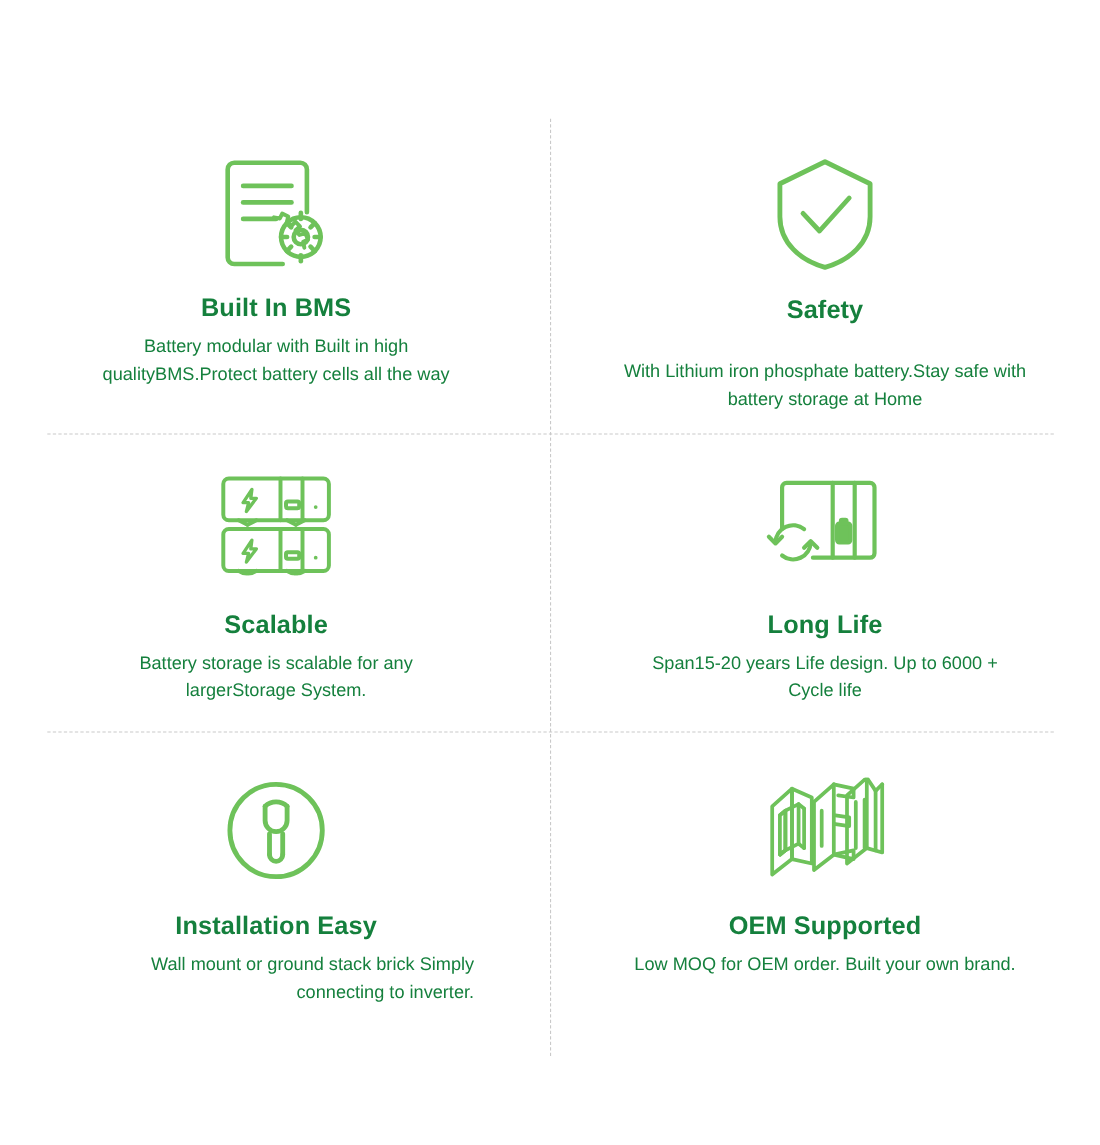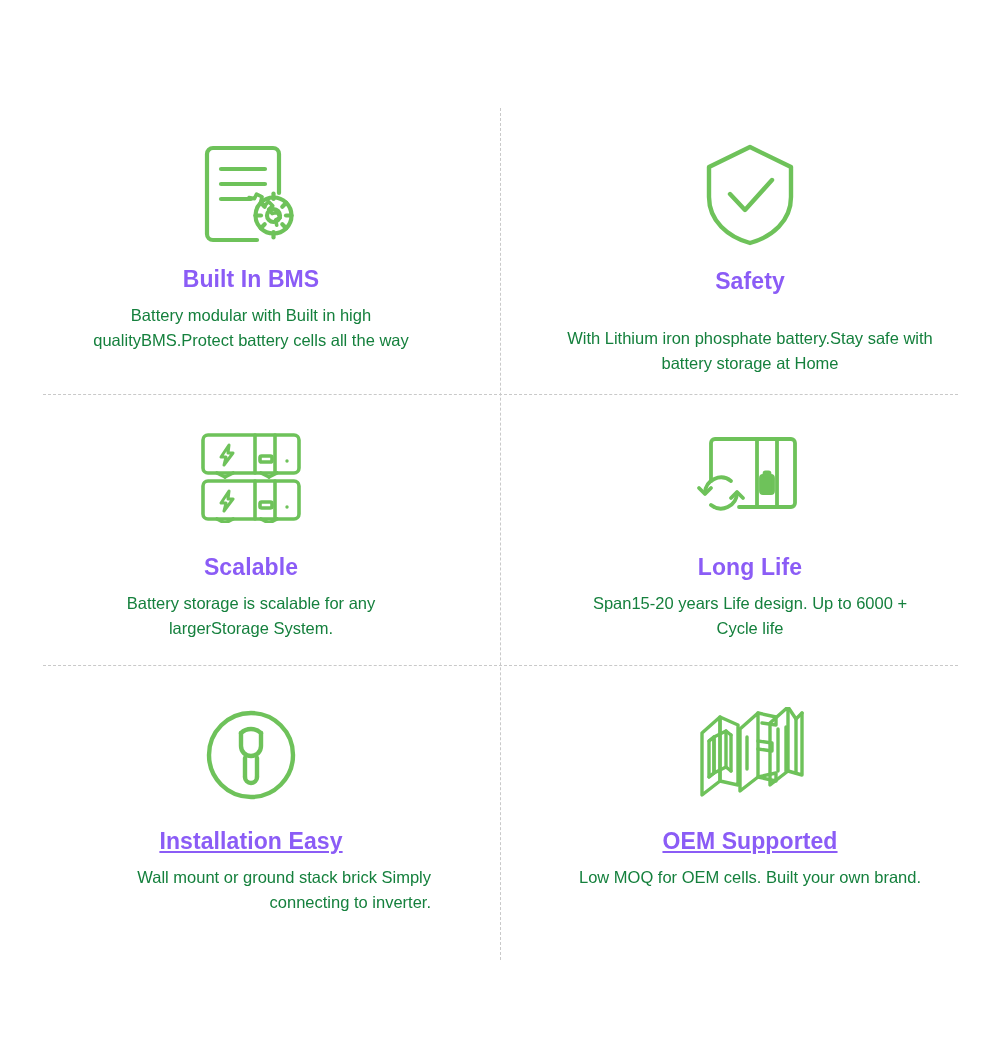--- a/index.html
+++ b/index.html
@@ -55,41 +55,41 @@
   .cell.r3 { top: 700px; }
 
   .icon-wrap {
     height: 110px;
     display: flex;
     align-items: center;
     justify-content: center;
   }
 
   .feature-title {
-    color: #8b5cf6;
+    color: #15803d;
     font-size: 23px;
     font-weight: bold;
     letter-spacing: 0.1px;
     margin-top: 12px;
     line-height: 1.15;
   }
 
   .feature-desc {
     color: #15803d;
     font-size: 16.5px;
     line-height: 1.5;
     margin-top: 11px;
     max-width: 350px;
   }
 
   
   .cell.r1.col-left  .feature-title { margin-top: 16px; }
   .cell.r1.col-right .feature-title { margin-top: 18px; }
   .cell.r2 .feature-title { margin-top: 22px; }
-  .cell.r3 .feature-title { margin-top: 18px; text-decoration: underline; }
+  .cell.r3 .feature-title { margin-top: 18px; }
   .cell.r3 .feature-desc  { max-width: 360px; text-align: right; }
   .cell.r1.col-right .feature-desc { max-width: 370px; margin-top: 32px; }
   .cell.r2.col-right .feature-desc { max-width: 330px; }
 
   svg { display: block; }
 </style>
 </head>
 <body>
 
 <div id="features-grid">
@@ -237,16 +237,16 @@
           <polygon points="8,24 26,8 26,72 8,86"></polygon>
           <polyline points="26,8 34,20 40,14"></polyline>
           <polyline points="40,14 40,76 26,72"></polyline>
           <line x1="34" y1="20" x2="34" y2="74"></line>
           <line x1="16" y1="30" x2="16" y2="72"></line>
           <line x1="24" y1="28" x2="24" y2="72"></line>
         </g>
       </svg>
     </div>
     <div class="feature-title">OEM Supported</div>
-    <div class="feature-desc">Low MOQ for OEM cells. Built your own brand.</div>
+    <div class="feature-desc">Low MOQ for OEM order. Built your own brand.</div>
   </div>
 
 </div>
 
 </body></html>

